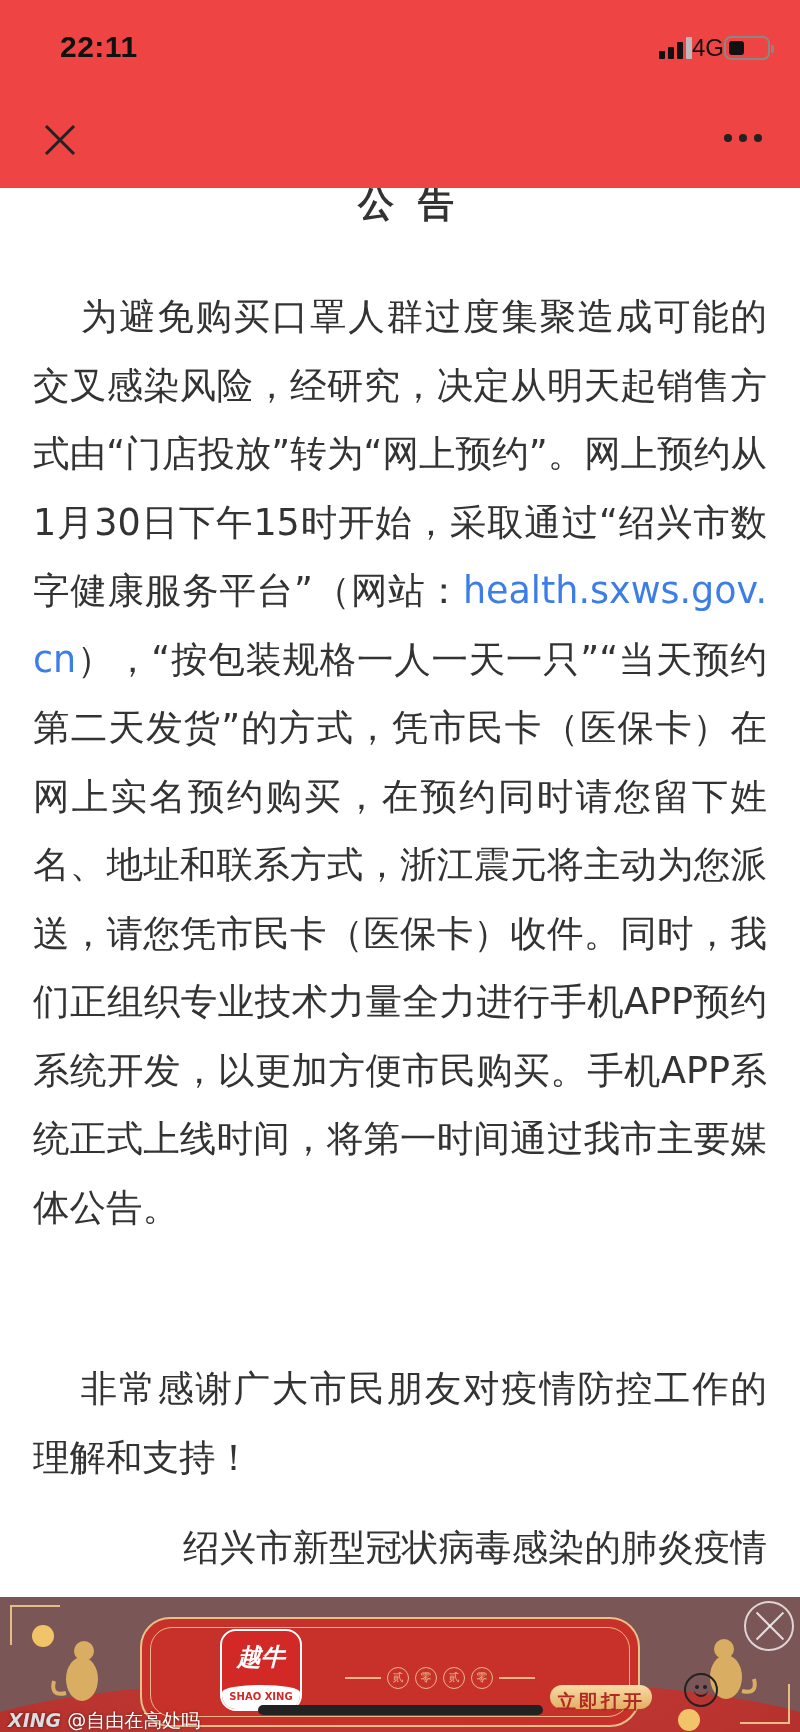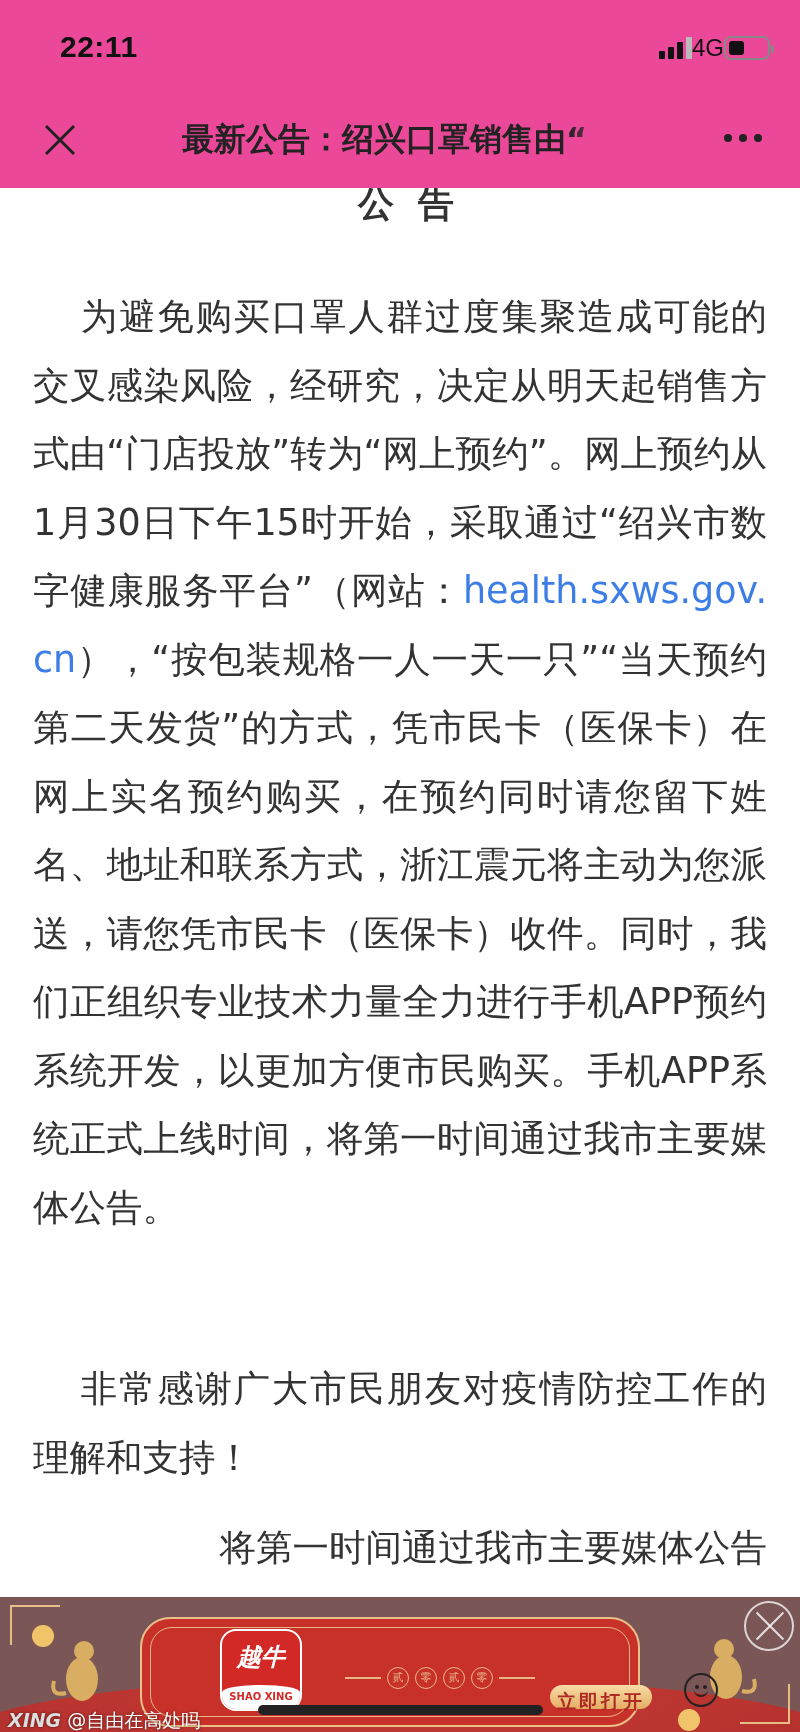--- a/index.html
+++ b/index.html
@@ -2,21 +2,21 @@
 <html><head>
 <meta charset="utf-8">
 <style>
   * { box-sizing: border-box; margin: 0; padding: 0; }
   html, body { width: 800px; height: 1732px; overflow: hidden; background: #ffffff; }
   body { position: relative; font-family: "DejaVu Sans", "Liberation Sans", sans-serif; color: #333333; }
 
   
   .top {
     position: absolute; left: 0; top: 0; width: 800px; height: 188px;
-    background: #ec4899; z-index: 5;
+    background: #ef4444; z-index: 5;
   }
   .status-time {
     position: absolute; left: 60px; top: 30px; font-size: 30px; font-weight: bold;
     color: #111; font-family: "Liberation Sans", sans-serif; letter-spacing: 0.5px;
   }
   .status-right { position: absolute; right: 30px; top: 34px; display: flex; align-items: center; }
   .signal { display: flex; align-items: flex-end; gap: 3px; height: 22px; }
   .signal span { width: 6px; background: #111; border-radius: 1px; display: block; }
   .signal span.dim { background: #bbb; }
   .net { font-size: 24px; color: #111; font-family: "Liberation Sans", sans-serif; }
@@ -147,36 +147,35 @@
         <div class="nub"></div>
       </div>
   </div>
 
   <div class="nav-close">
     <svg width="40" height="40" viewBox="0 0 40 40">
       <line x1="6" y1="6" x2="34" y2="34" stroke="#222" stroke-width="3"></line>
       <line x1="34" y1="6" x2="6" y2="34" stroke="#222" stroke-width="3"></line>
     </svg>
   </div>
-  <div class="nav-title">最新公告：绍兴口罩销售由“</div>
   <div class="nav-more">
     <span></span>
       <span></span>
       <span></span>
   </div>
 </div>
 
 <div class="article">
   <div class="heading">公告</div>
 
   <p class="para" style="top:95px"><span class="indent"></span><span>为避免购买口罩人群过度集聚造成可能的交叉感染风险，经研究，决定从明天起销售方式由“门店投放”转为“网上预约”。网上预约从1月30日下午15时开始，采取通过“绍兴市数字健康服务平台”（网站：</span><span class="link">health.sxws.gov.cn</span><span>），“按包装规格一人一天一只”“当天预约第二天发货”的方式，凭市民卡（医保卡）在网上实名预约购买，在预约同时请您留下姓名、地址和联系方式，浙江震元将主动为您派送，请您凭市民卡（医保卡）收件。同时，我们正组织专业技术力量全力进行手机APP预约系统开发，以更加方便市民购买。手机APP系统正式上线时间，将第一时间通过我市主要媒体公告。</span></p>
 
   <p class="para" style="top:1167px"><span class="indent"></span><span>非常感谢广大市民朋友对疫情防控工作的理解和支持！</span></p>
 
-  <div class="signature">将第一时间通过我市主要媒体公告</div>
+  <div class="signature">绍兴市新型冠状病毒感染的肺炎疫情</div>
 </div>
 
 <div class="ad">
   <div class="wave"></div>
   <div class="corner" style="left:10px;top:8px;border-width:2px 0 0 2px"></div>
   <div class="corner" style="right:10px;bottom:8px;border-width:0 2px 2px 0"></div>
   <div class="flower" style="left:32px;top:28px"></div>
   <div class="flower" style="left:678px;top:112px"></div>
   <svg class="rat" style="left:48px;top:40px" viewBox="0 0 60 70">
     <ellipse cx="34" cy="42" rx="16" ry="22" fill="#d9ad62"></ellipse>

